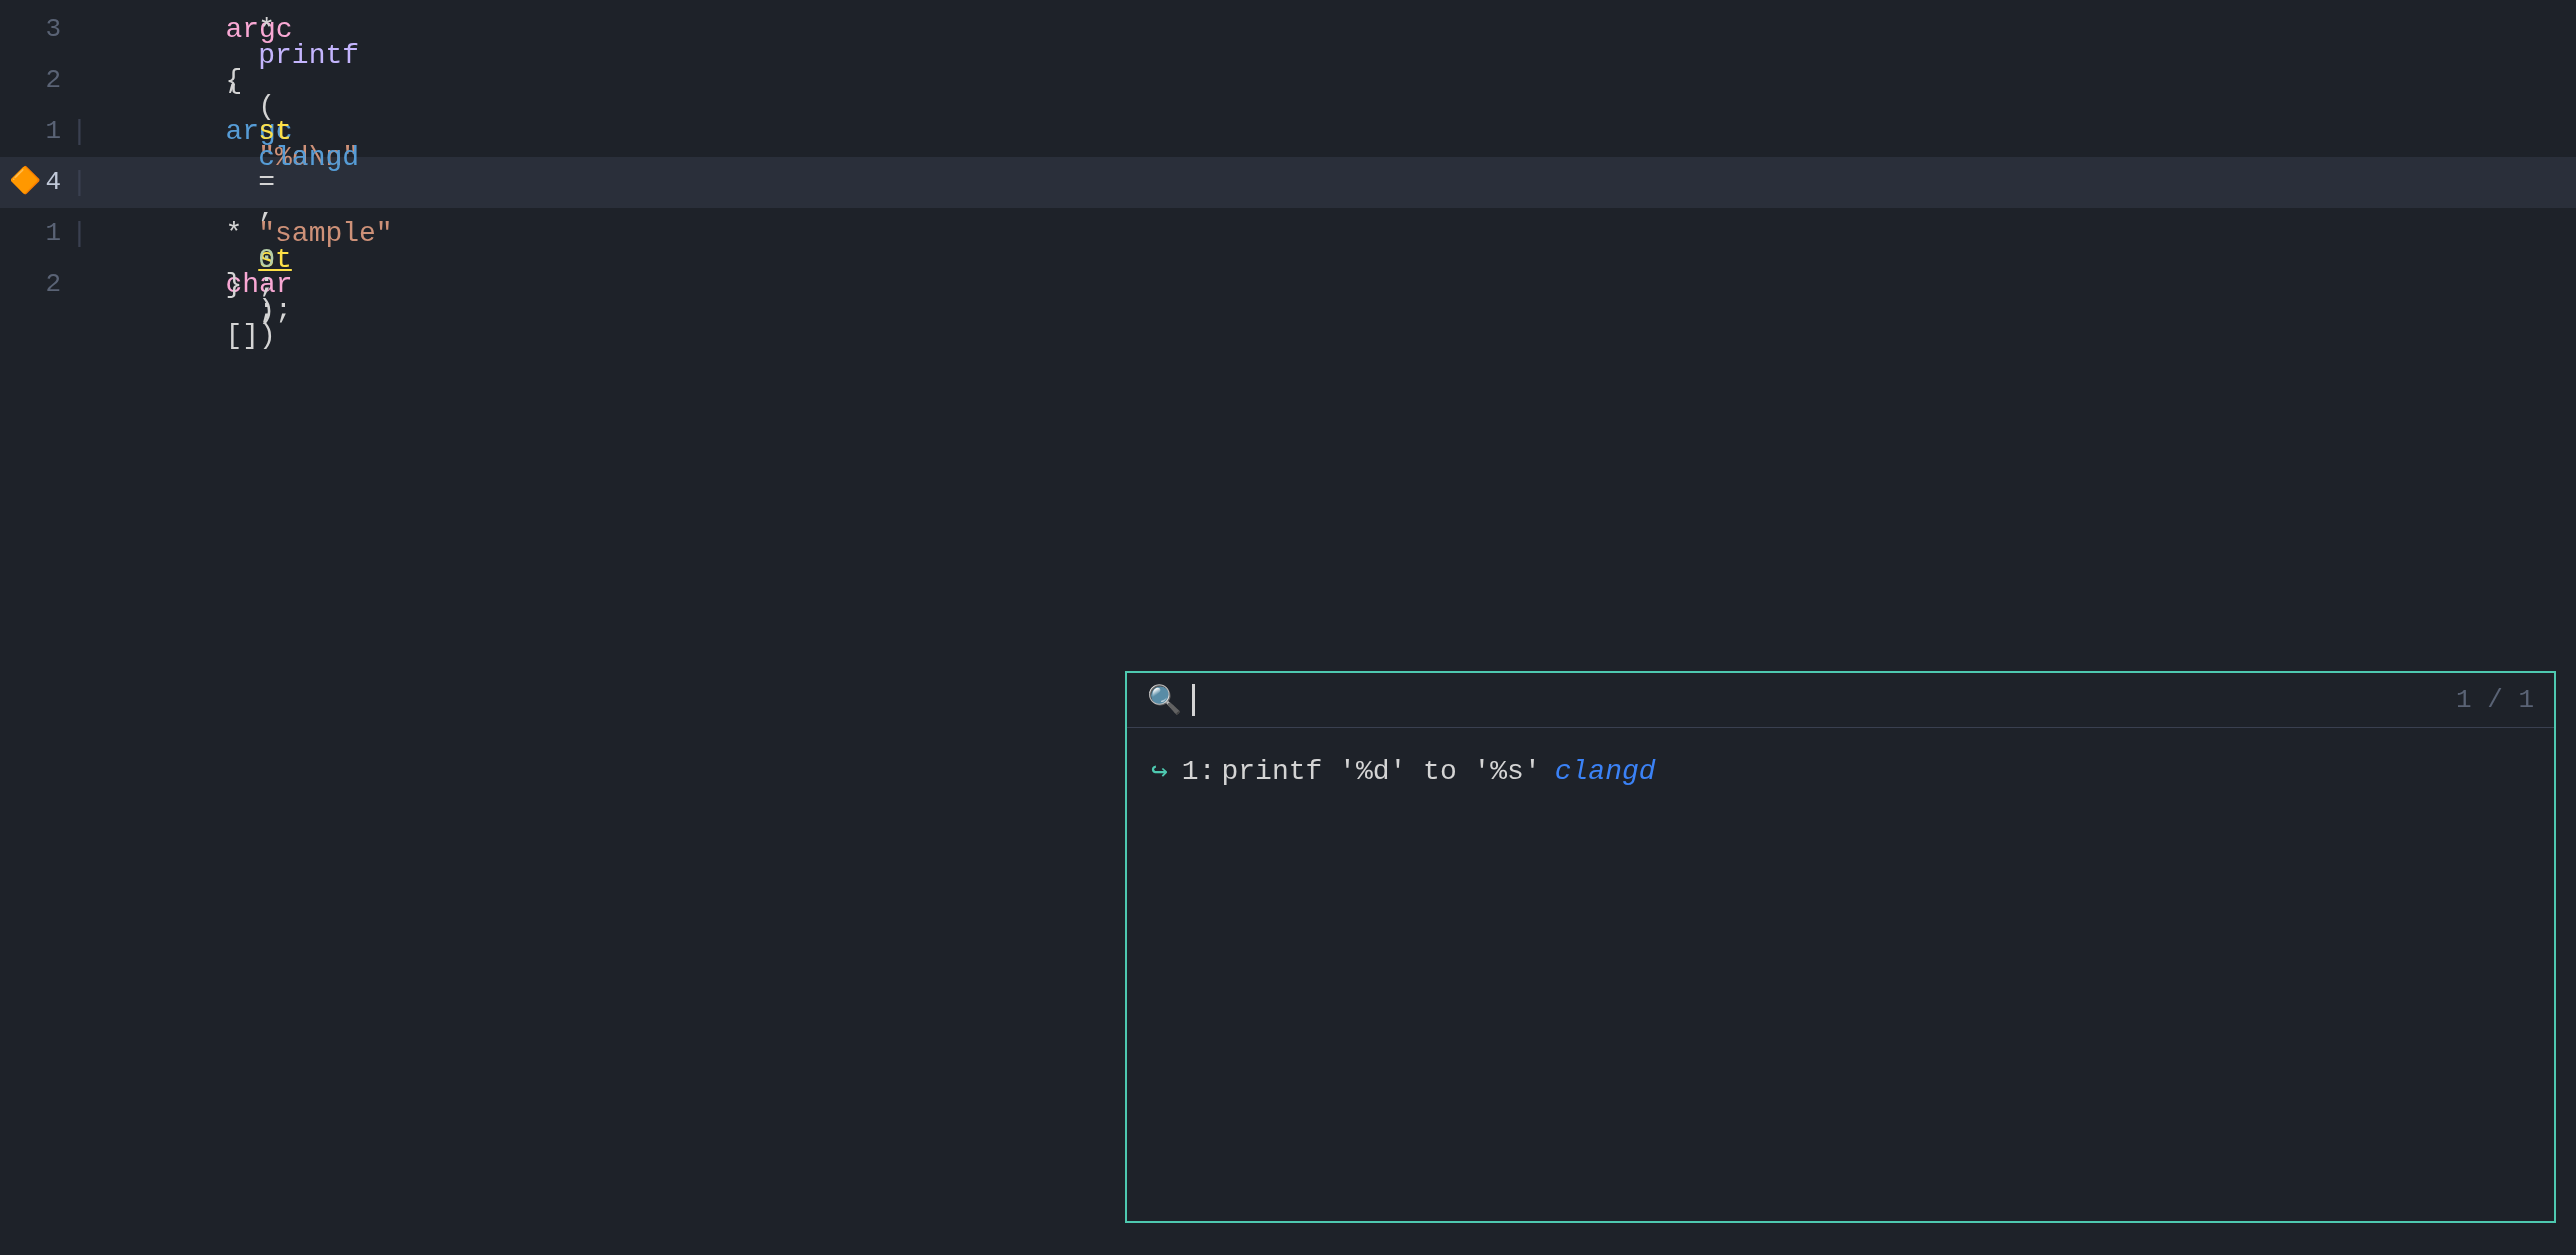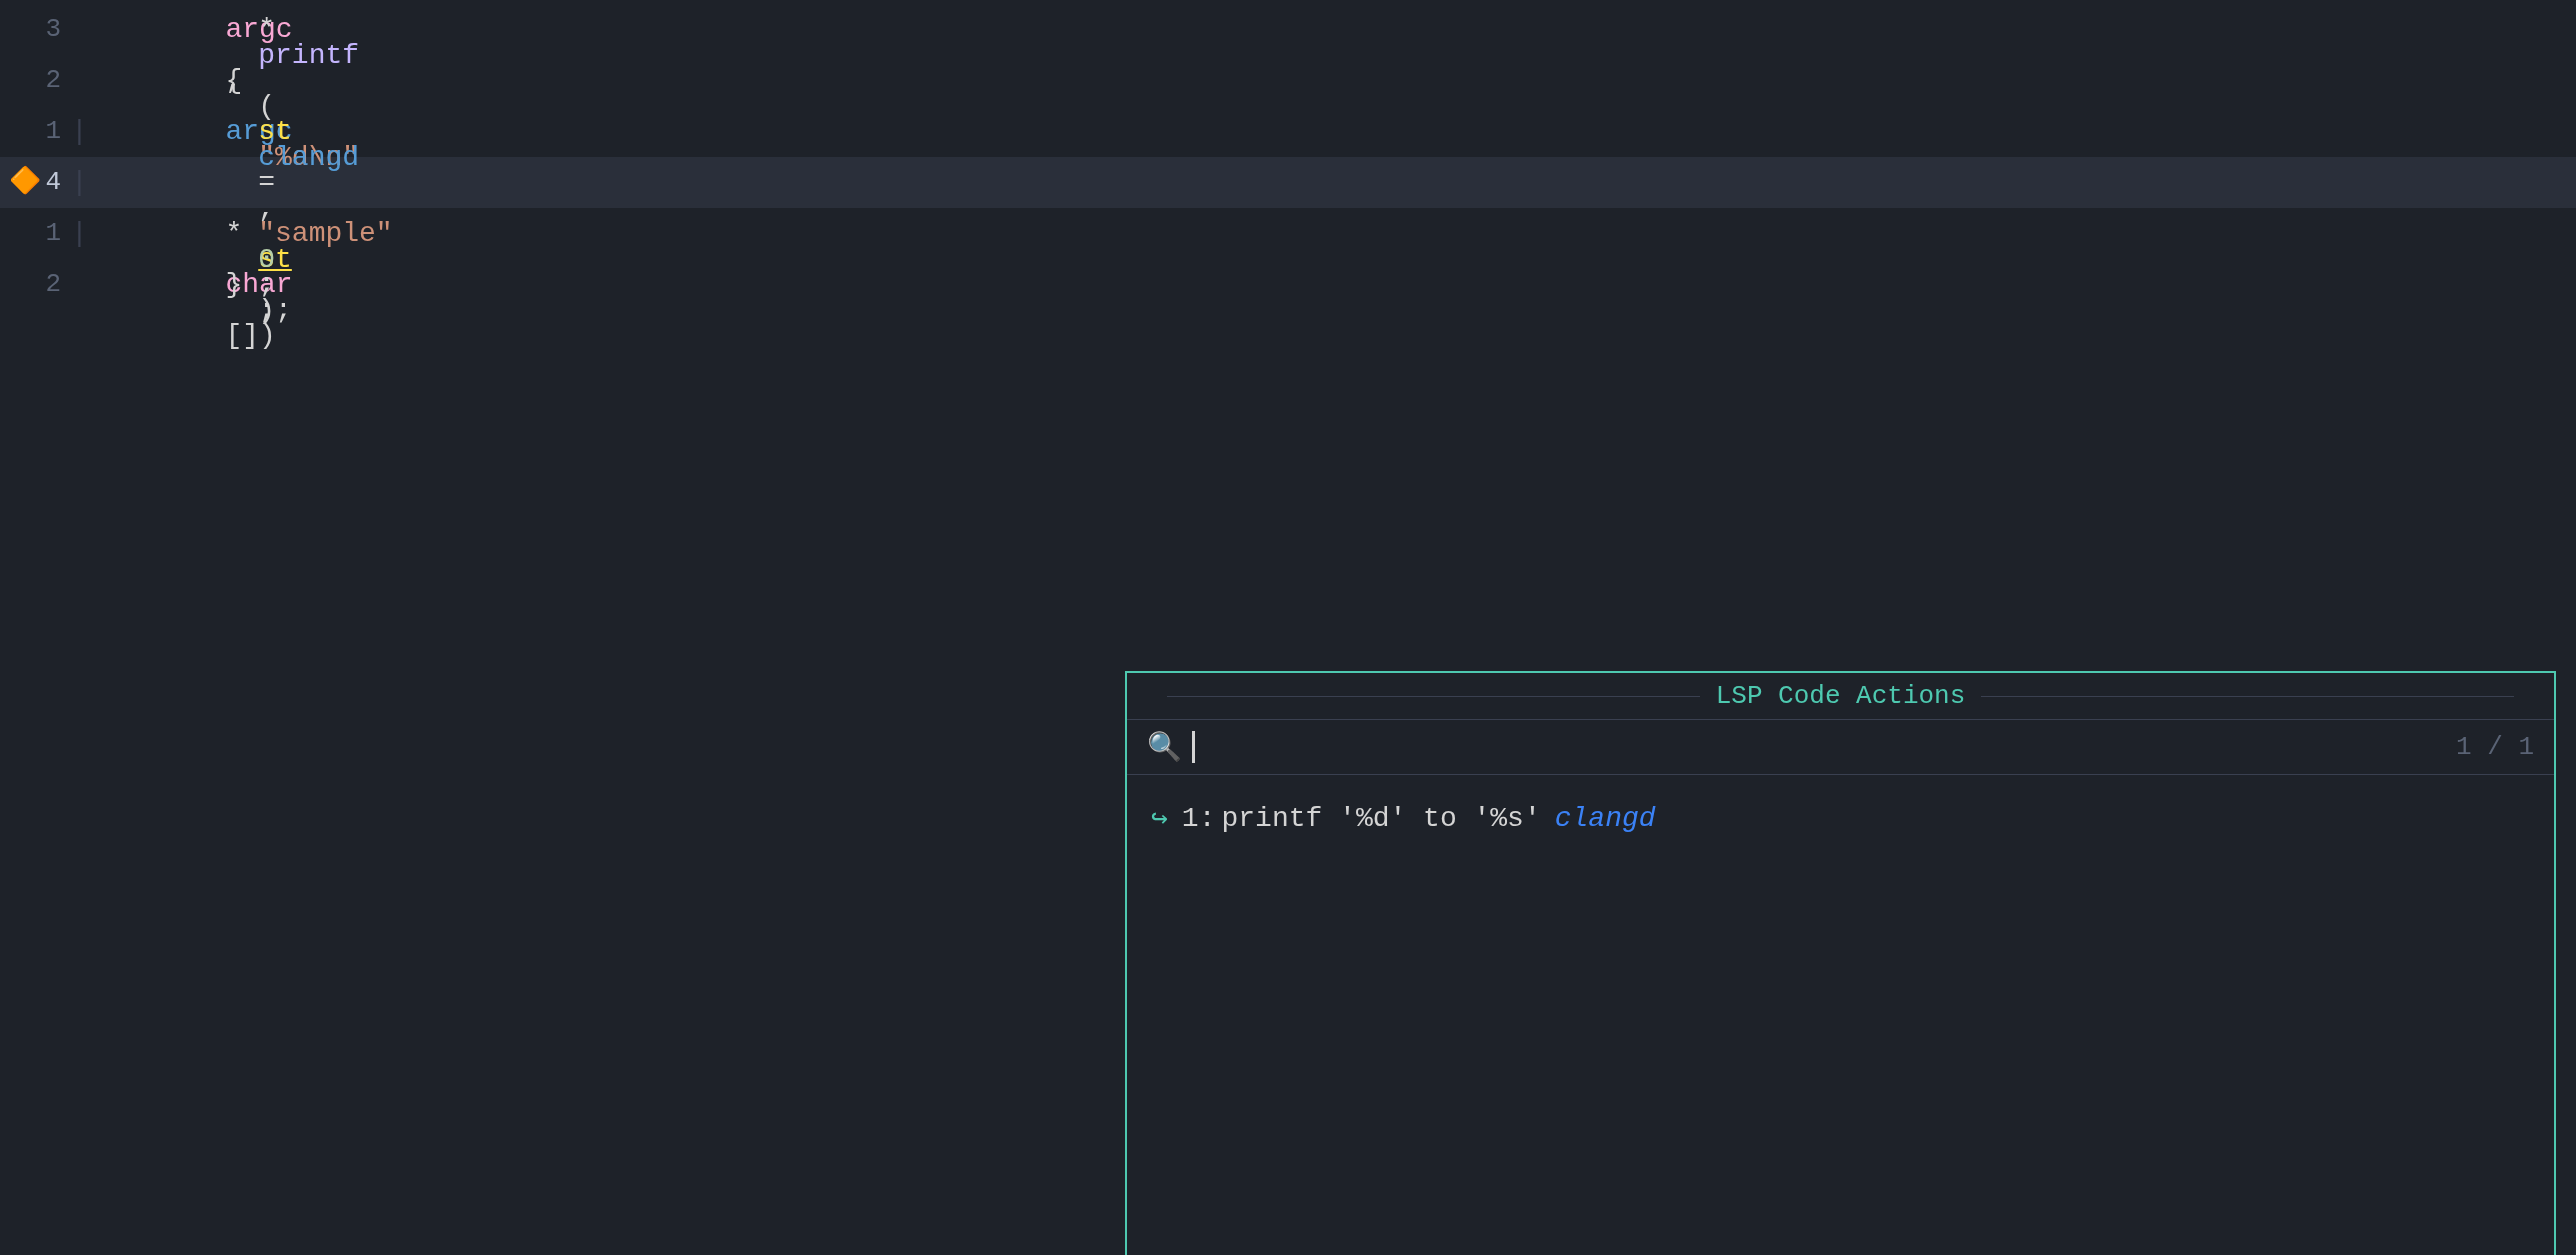--- a/index.html
+++ b/index.html
@@ -289,27 +289,20 @@
       </div>
       <div class="code-content">
         <span class="punct">}</span>
       </div>
     </div>
 
   </div>
 
   <div class="lsp-panel">
 
-    <div class="lsp-title-bar">
-      <div class="lsp-title-wrapper">
-        <div class="lsp-title-line-left"></div>
-        <span class="lsp-title-text">LSP Code Actions</span>
-        <div class="lsp-title-line-right"></div>
-      </div>
-    </div>
 
     <div class="lsp-search-bar">
       <span class="lsp-search-icon">🔍</span>
       <span class="lsp-search-cursor"></span>
       <span class="lsp-page-count">1 / 1</span>
     </div>
 
     <div class="lsp-items">
       <div class="lsp-item">
         <span class="lsp-item-arrow">↪</span>

